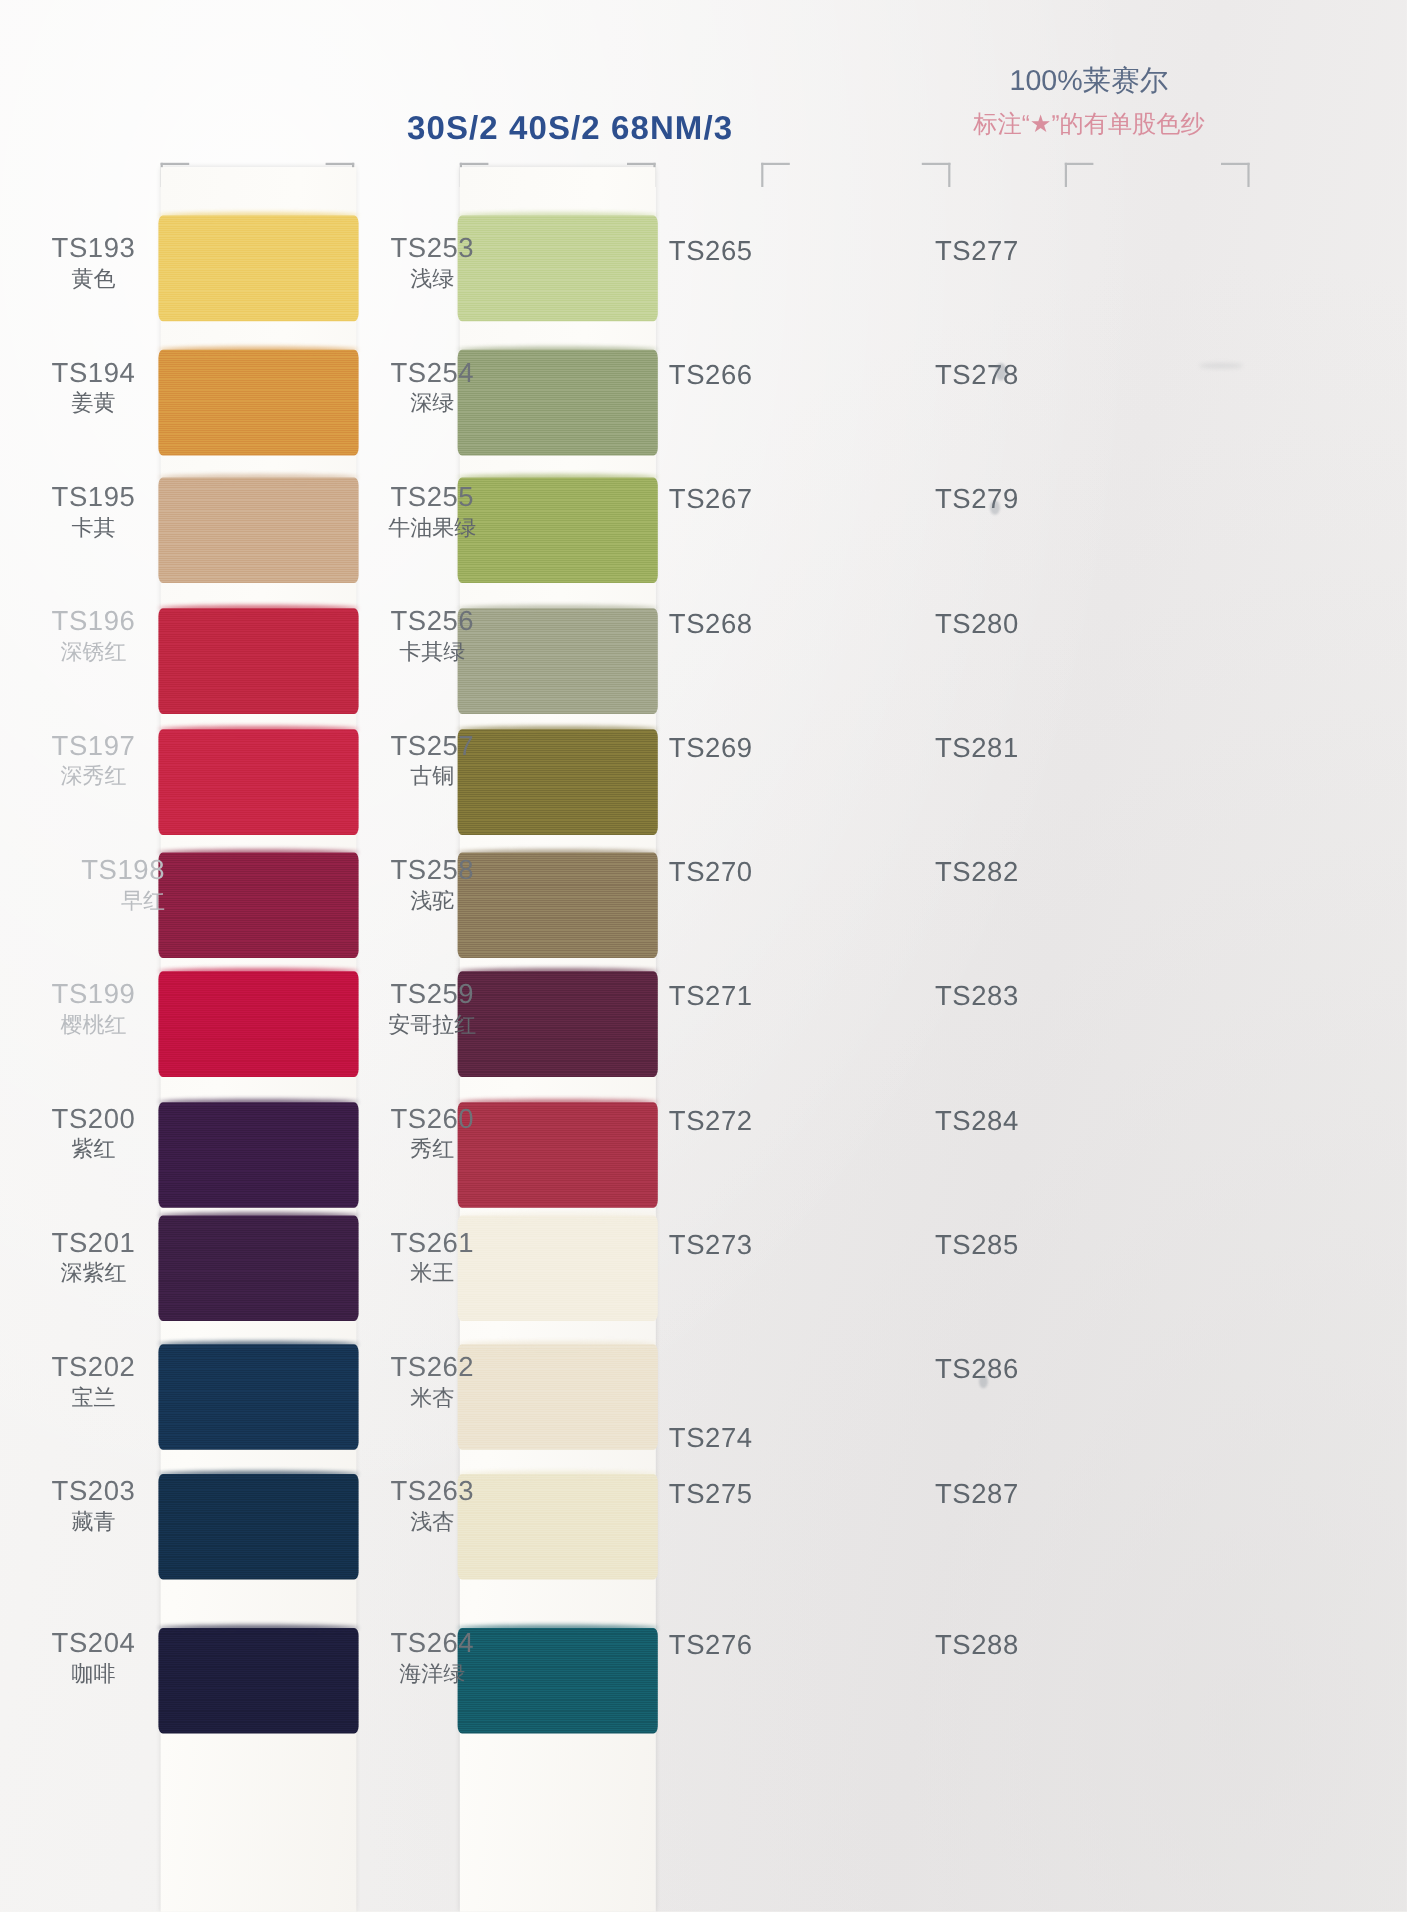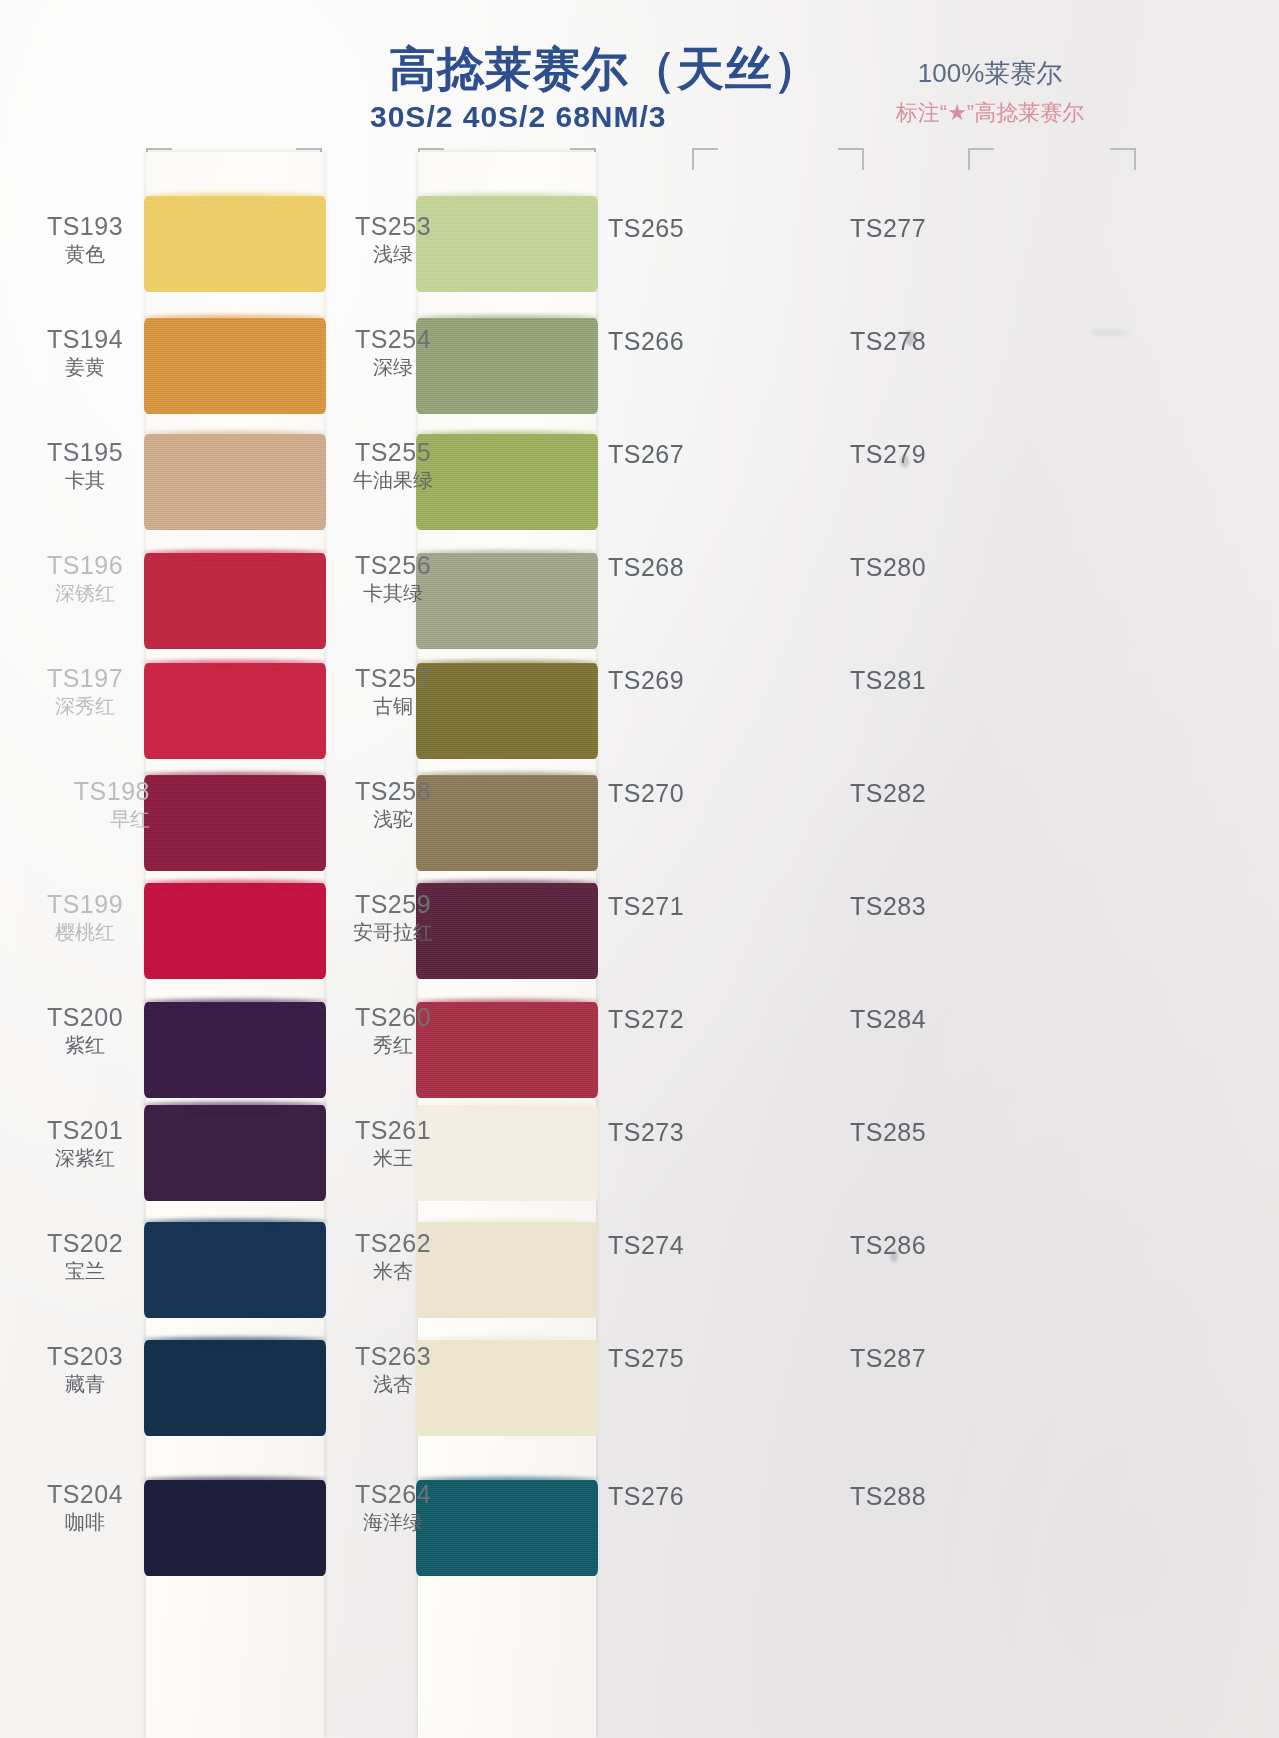--- a/index.html
+++ b/index.html
@@ -101,24 +101,23 @@
 
   
   .smudge{position:absolute;border-radius:50%;pointer-events:none;}
 </style>
 </head>
 <body>
 
 <div id="sheet"></div>
 
 <div id="header">
-  <div id="title-main">高捻莱赛尔（天丝）</div>
   <div id="title-sub">30S/2  40S/2  68NM/3</div>
   <div id="note-top">100%莱赛尔</div>
-  <div id="note-bottom">标注“★”高捻莱赛尔</div>
+  <div id="note-bottom">标注“★”的有单股色纱</div>
 </div>
 
 <div class="crop" style="left:146px;top:148px;">
     <i class="h"></i>
     <i class="v"></i>
   </div>
 <div class="crop right" style="left:296px;top:148px;">
     <i class="h"></i>
     <i class="v"></i>
   </div>
@@ -294,21 +293,21 @@
     </div>
     <div class="lbl c3" style="top: 890px;">
       <div class="code">TS271</div>
     </div>
     <div class="lbl c3" style="top: 1003px;">
       <div class="code">TS272</div>
     </div>
     <div class="lbl c3" style="top: 1116px;">
       <div class="code">TS273</div>
     </div>
-    <div class="lbl c3" style="top: 1229px;">
+    <div class="lbl c3" style="top: 1291px;">
       <div class="code">TS274</div>
     </div>
     <div class="lbl c3" style="top: 1342px;">
       <div class="code">TS275</div>
     </div>
     <div class="lbl c3" style="top: 1480px;">
       <div class="code">TS276</div>
     </div>
     <div class="lbl c4" style="top: 212px;">
       <div class="code">TS277</div>

